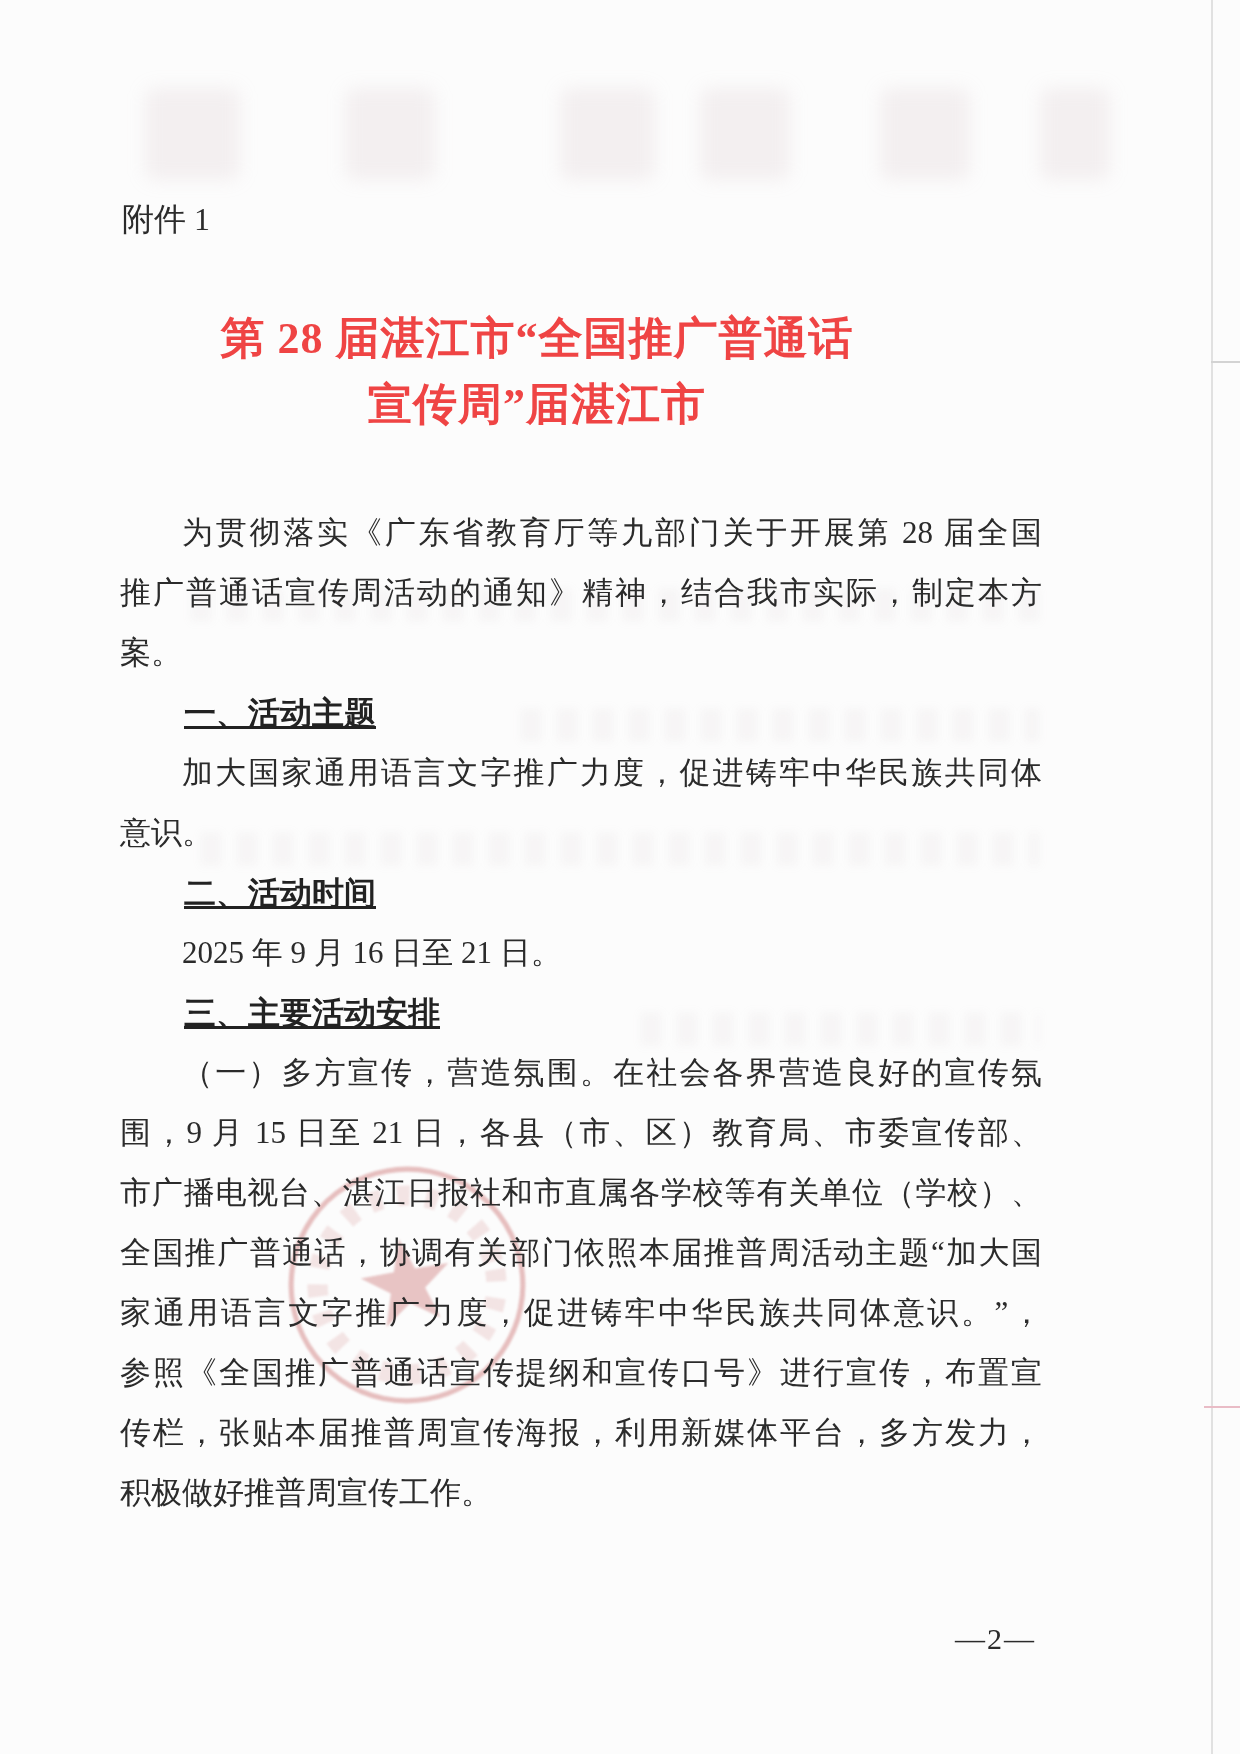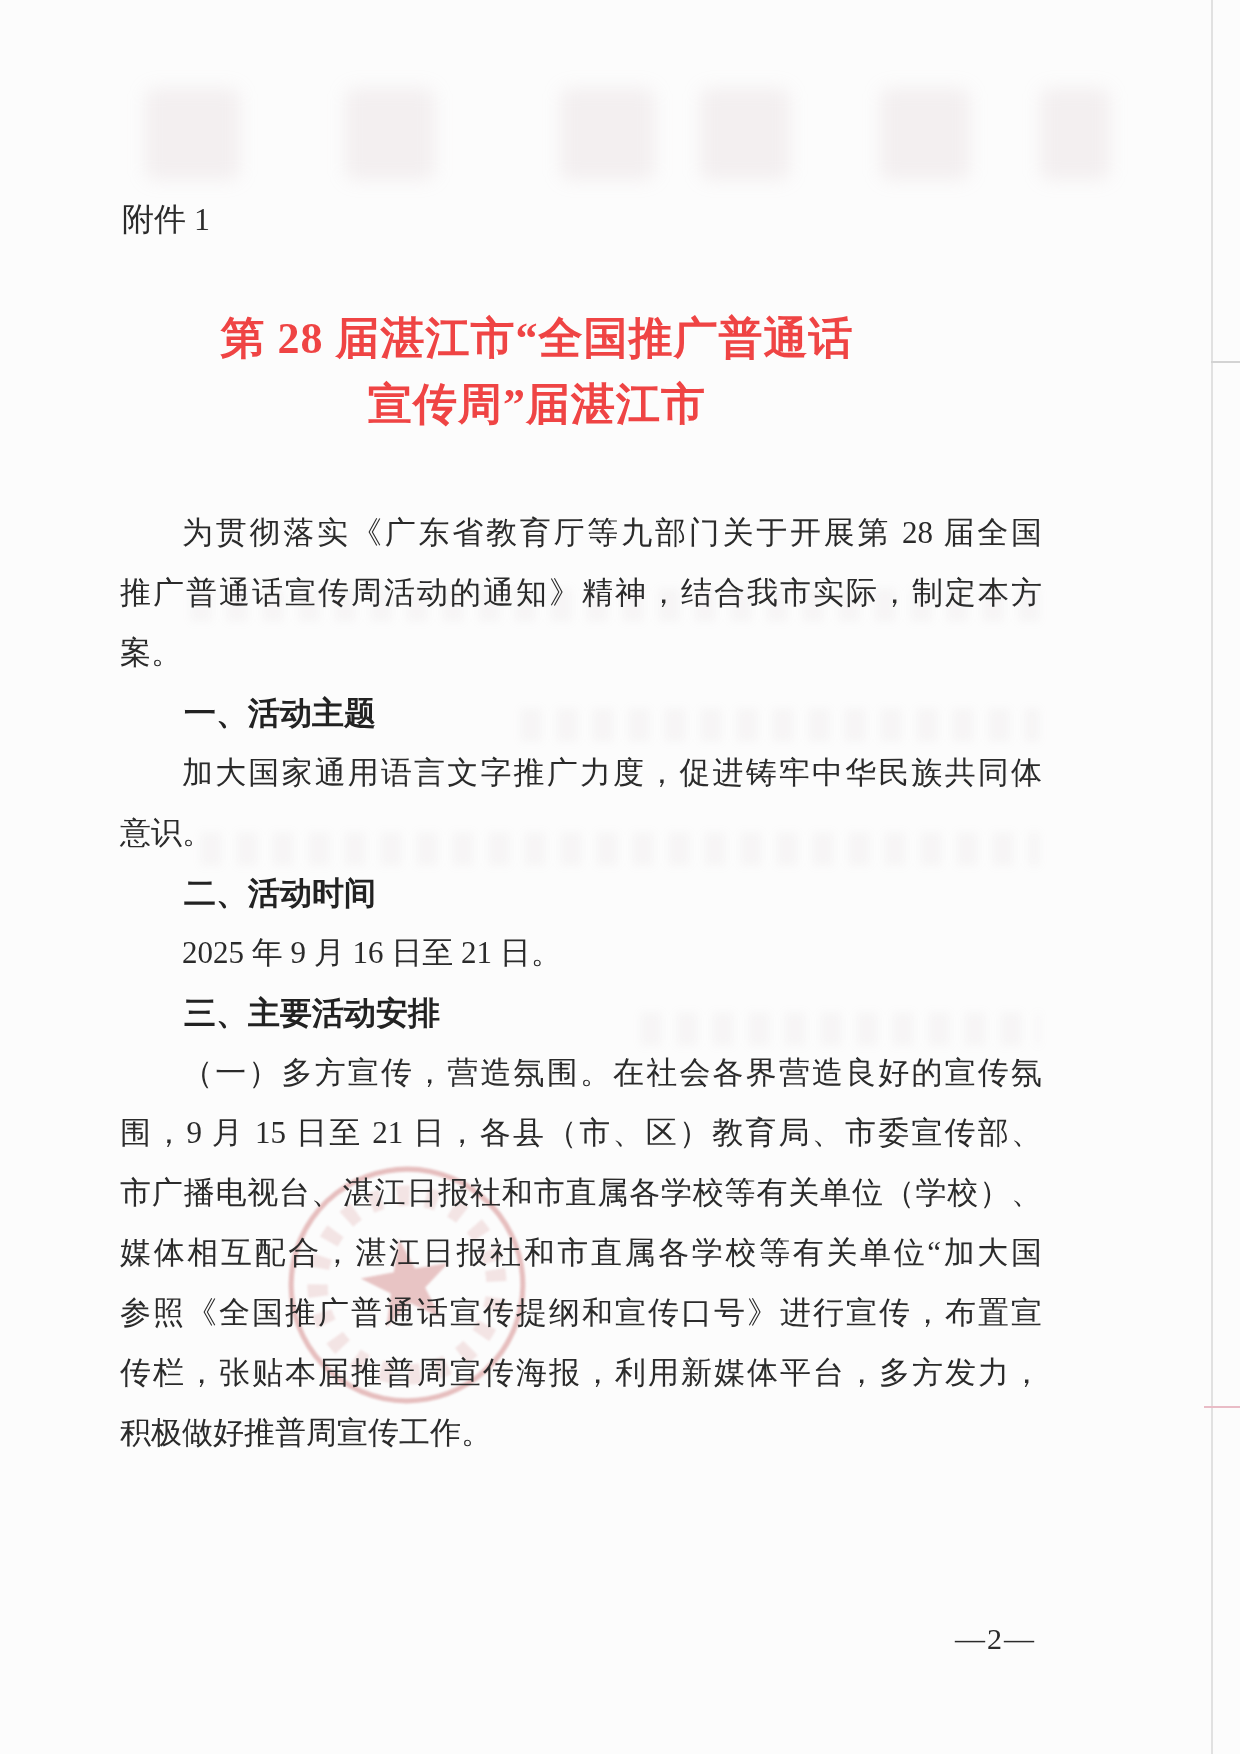--- a/index.html
+++ b/index.html
@@ -29,21 +29,21 @@
   .title-block{position:absolute;left:76px;top:306px;width:922px;text-align:center;
     font-weight:700;font-size:44px;line-height:66px;letter-spacing:1px;color:#ef4444;}
 
   
   .body-text{position:absolute;left:120px;top:503px;width:922px;}
   .line{height:60px;line-height:60px;font-size:31px;white-space:normal;
     text-align:left;color:#2b2b2b;}
   .line.full{text-align:justify;text-align-last:justify;}
   .line.indent{text-indent:2em;}
   .line.heading{font-family:"Liberation Sans","DejaVu Sans",sans-serif;
-    font-weight:700;font-size:32px;color:#222;}
+    font-weight:700;font-size:32px;color:#222;text-decoration:underline;}
 
   
   .seal{position:absolute;left:282px;top:1160px;width:250px;height:250px;
     filter:blur(1.1px);z-index:0;}
   .body-text,.attachment,.title-block,.page-number{z-index:2;}
 
   
   .page-number{position:absolute;top:1622px;left:955px;font-size:30px;letter-spacing:2px;}
 </style>
 </head>
@@ -88,21 +88,22 @@
     <div class="line">案。</div>
     <div class="line heading indent">一、活动主题</div>
     <div class="line indent full">加大国家通用语言文字推广力度，促进铸牢中华民族共同体</div>
     <div class="line">意识。</div>
     <div class="line heading indent">二、活动时间</div>
     <div class="line indent">2025 年 9 月 16 日至 21 日。</div>
     <div class="line heading indent">三、主要活动安排</div>
     <div class="line indent full">（一）多方宣传，营造氛围。在社会各界营造良好的宣传氛</div>
     <div class="line full">围，9 月 15 日至 21 日，各县（市、区）教育局、市委宣传部、</div>
     <div class="line full">市广播电视台、湛江日报社和市直属各学校等有关单位（学校）、</div>
-    <div class="line full">媒体相互配合，湛江日报社和市直属各学校等有关单位“加大国</div>
+    <div class="line full">全国推广普通话，协调有关部门依照本届推普周活动主题“加大国</div>
+    <div class="line full">家通用语言文字推广力度，促进铸牢中华民族共同体意识。”，</div>
     <div class="line full">参照《全国推广普通话宣传提纲和宣传口号》进行宣传，布置宣</div>
     <div class="line full">传栏，张贴本届推普周宣传海报，利用新媒体平台，多方发力，</div>
     <div class="line">积极做好推普周宣传工作。</div>
   </div>
 
   <div class="page-number">—2—</div>
 
 </div>
 
 </body></html>

